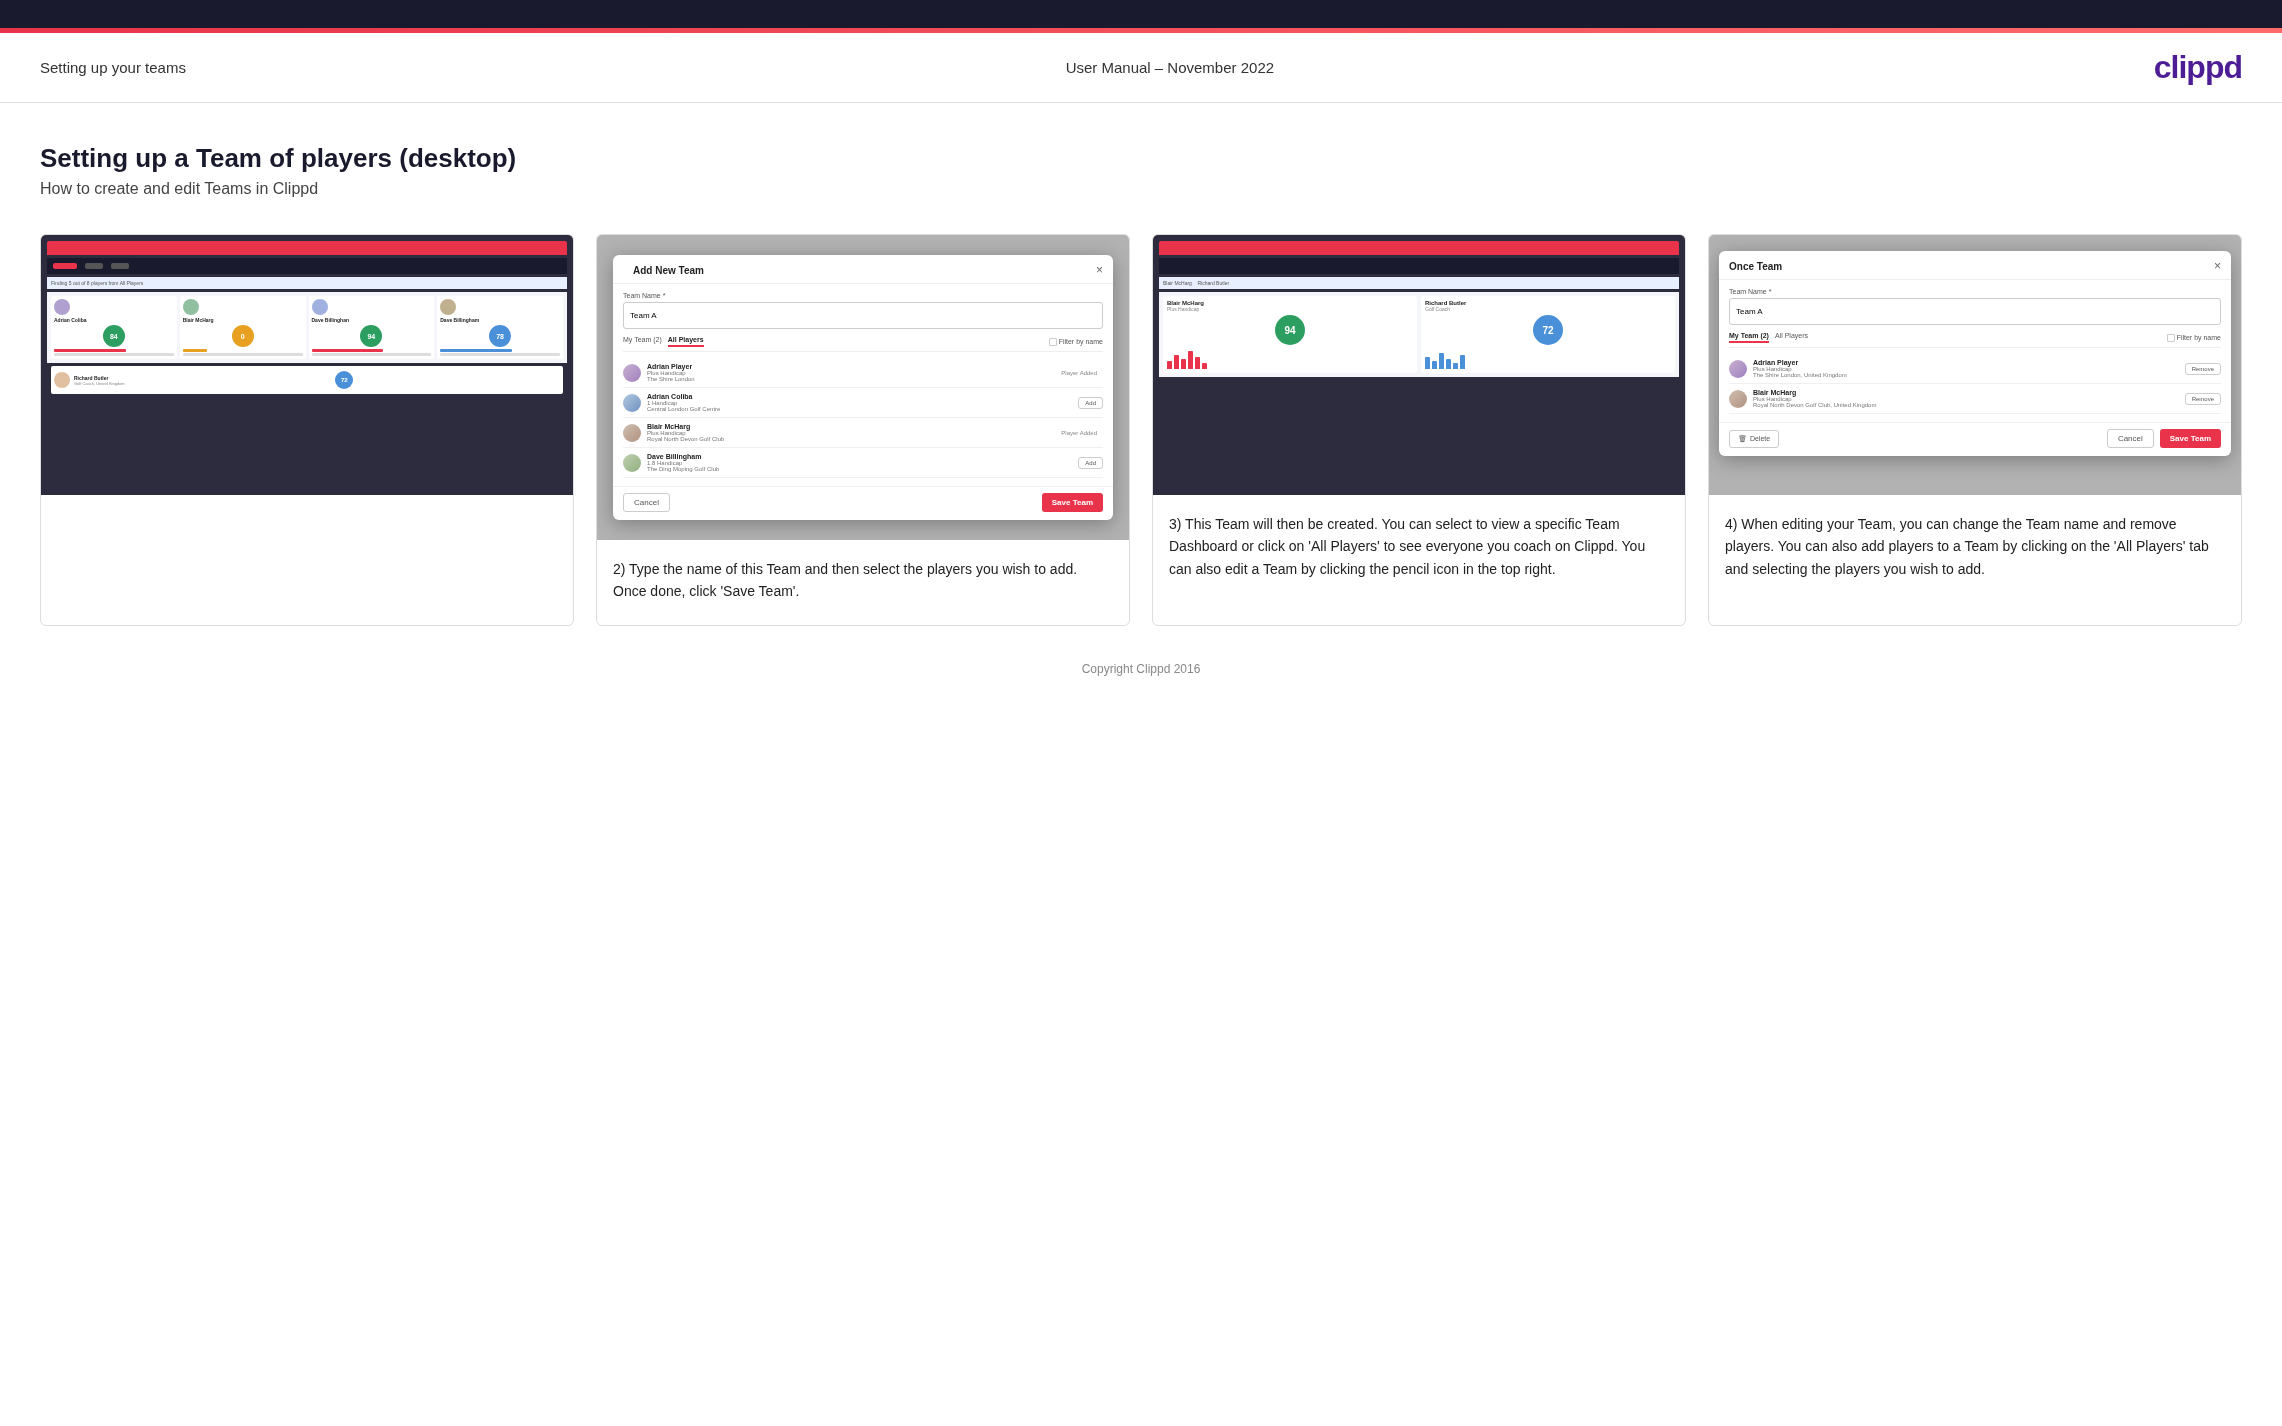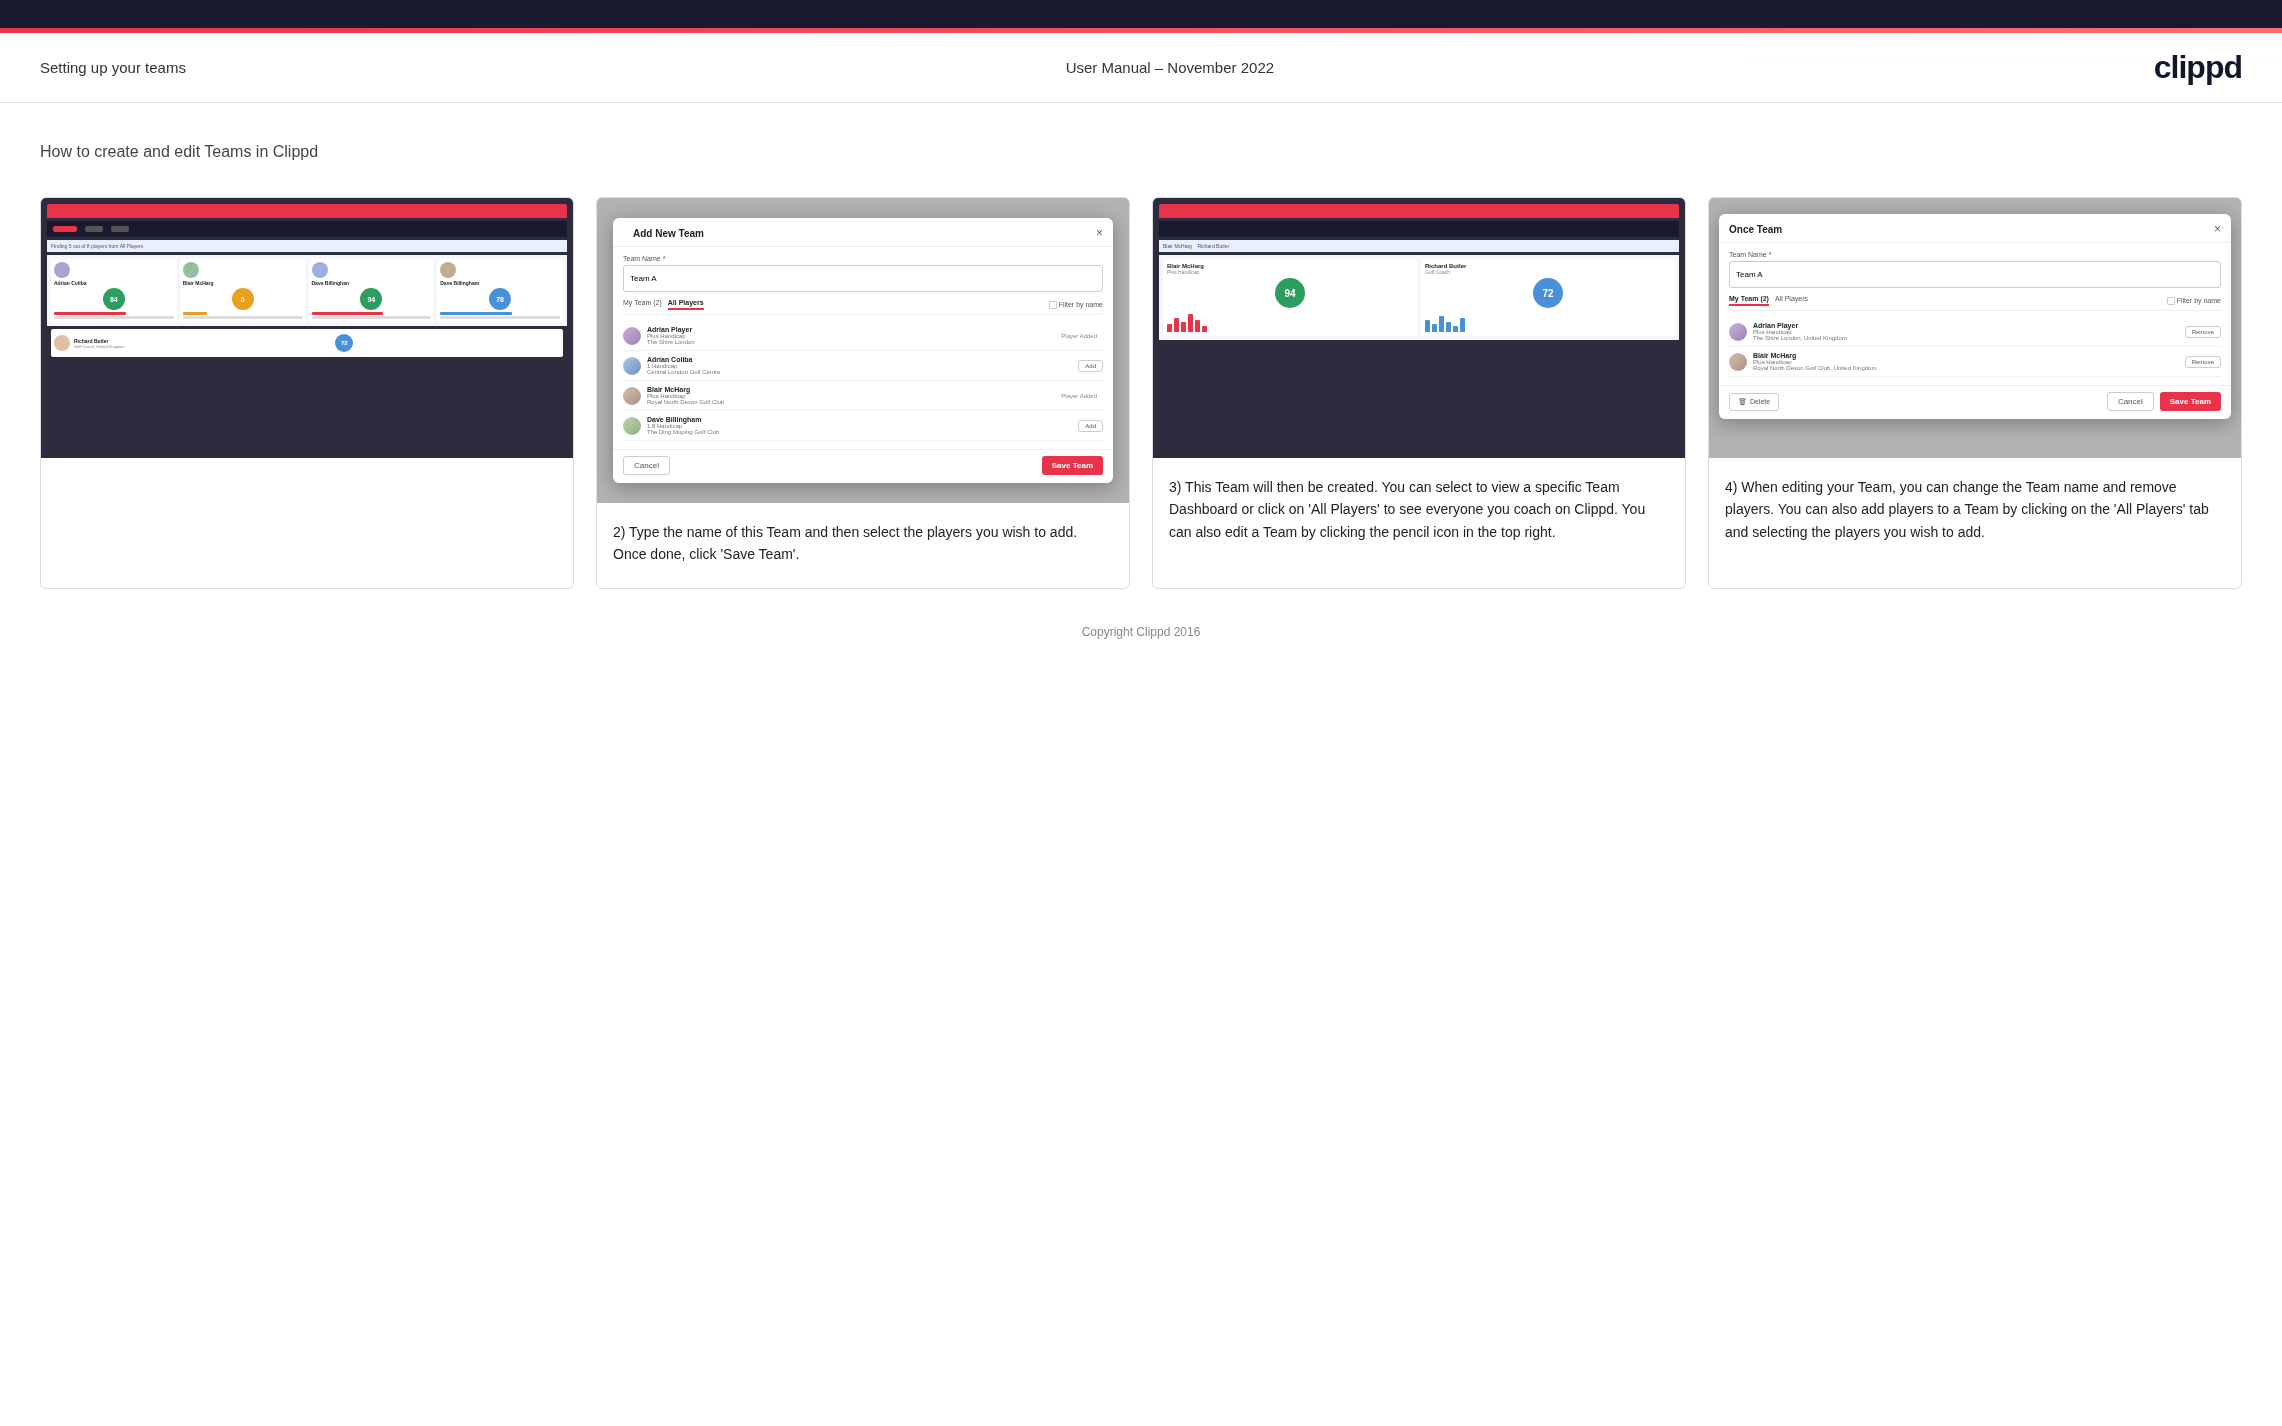--- a/index.html
+++ b/index.html
@@ -30,21 +30,21 @@
       font-size: 15px;
       color: #333;
     }
     .header-center {
       font-size: 15px;
       color: #333;
     }
     .logo {
       font-size: 32px;
       font-weight: 700;
-      color: #0f172a;
+      color: #4c1d95;
       letter-spacing: -1px;
     }
     .main-content {
       padding: 40px 40px 30px 40px;
     }
     .page-title {
       font-size: 26px;
       font-weight: 700;
       color: #1a1a2e;
       margin-bottom: 6px;
@@ -354,20 +354,21 @@
 <div class="top-bar"></div>
 <div class="accent-bar"></div>
 
 <div class="header">
   <span class="header-left">Setting up your teams</span>
   <span class="header-center">User Manual – November 2022</span>
   <span class="logo">clippd</span>
 </div>
 
 <div class="main-content">
+  <div class="page-title">Setting up a Team of players (desktop)</div>
   <div class="page-subtitle">How to create and edit Teams in Clippd</div>
 
   <div class="cards-row">
 
     <div class="card">
       <div class="card-screenshot ss1">
         <div class="ss1-topbar"></div>
         <div class="ss1-nav">
           <div class="ss1-nav-dot"></div>
           <div class="ss1-nav-dot2"></div>

